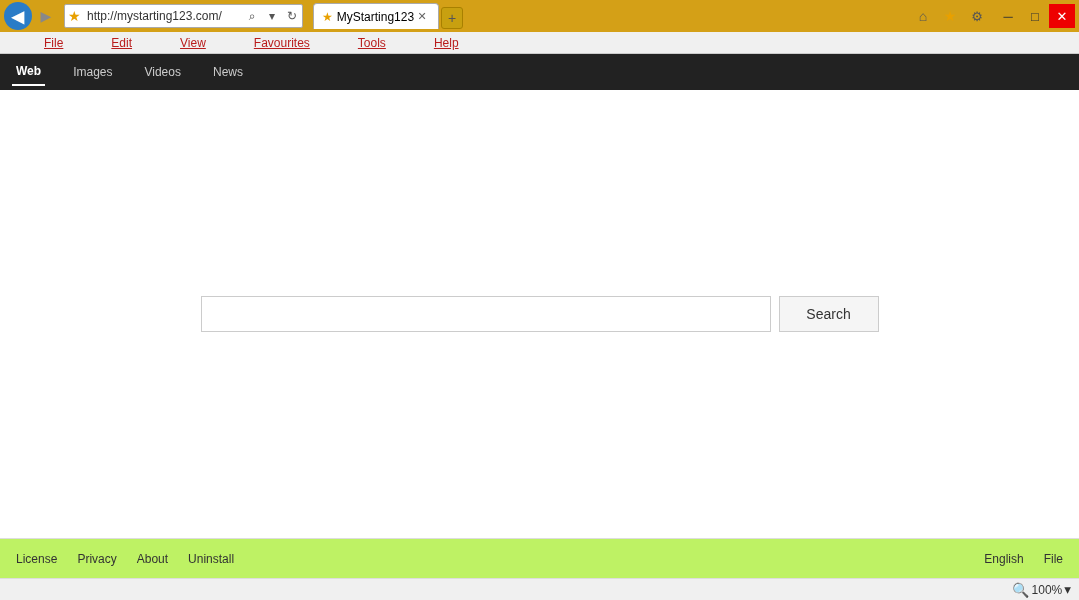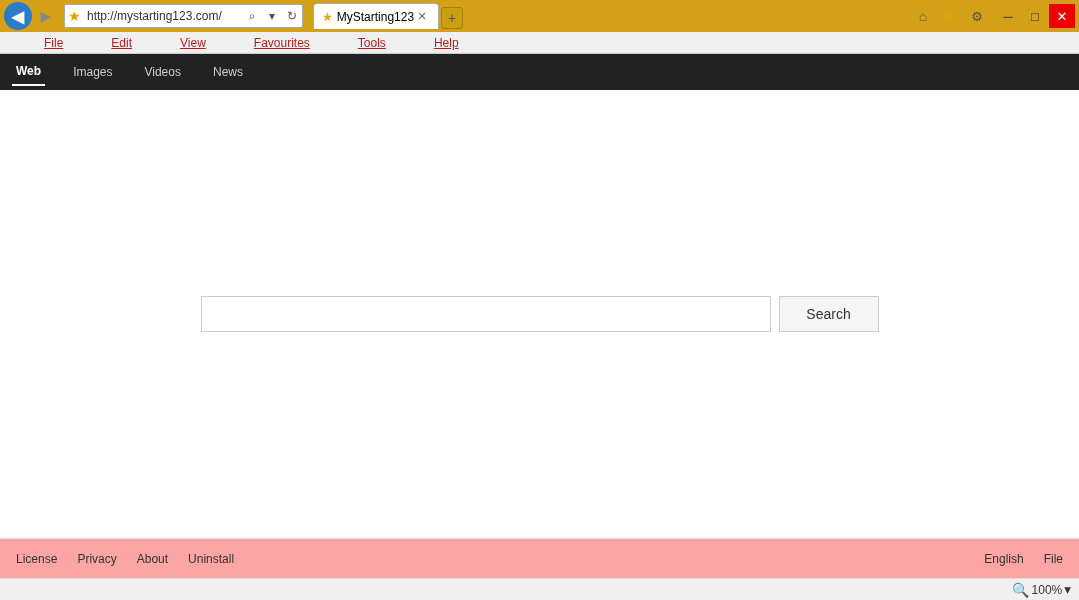--- a/index.html
+++ b/index.html
@@ -229,21 +229,21 @@
       height: 36px;
       background: #f5f5f5;
       border: 1px solid #ccc;
       font-size: 14px;
       cursor: pointer;
       color: #333;
     }
 
     
     .footer {
-      background: #fca5a5;
+      background: #bef264;
       border-top: 1px solid #ddd;
       height: 40px;
       display: flex;
       align-items: center;
       padding: 0 16px;
       flex-shrink: 0;
     }
     .footer-links {
       display: flex;
       gap: 20px;

